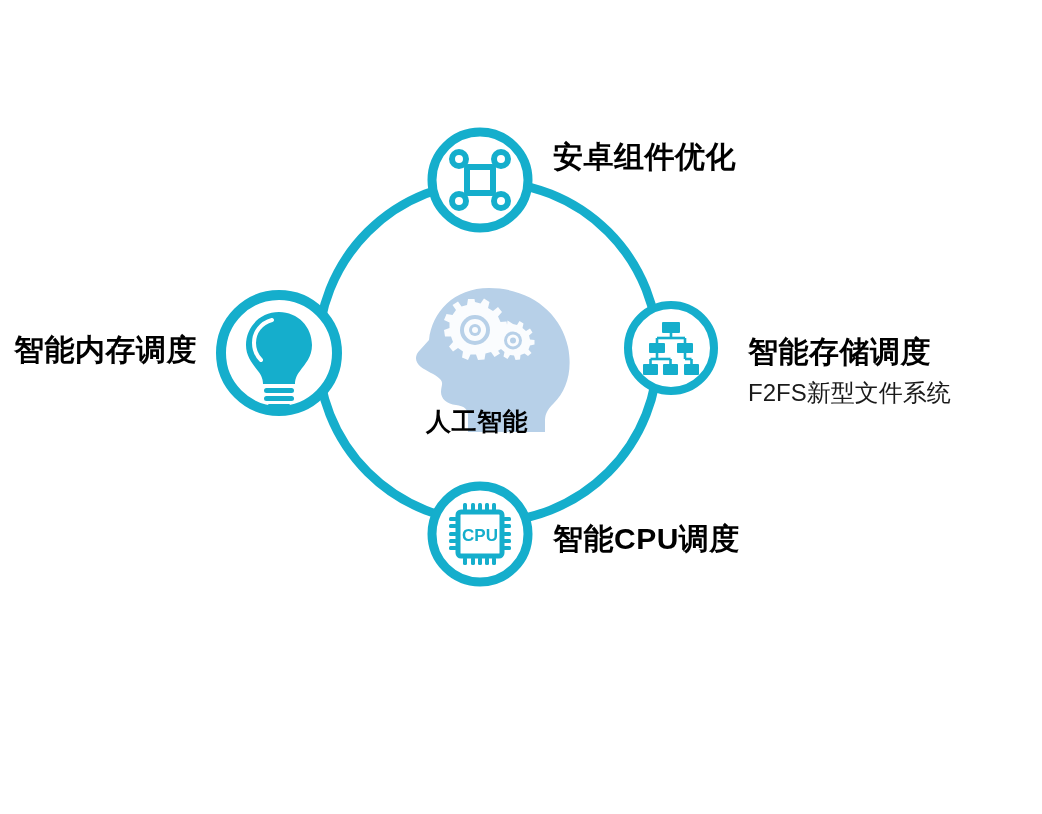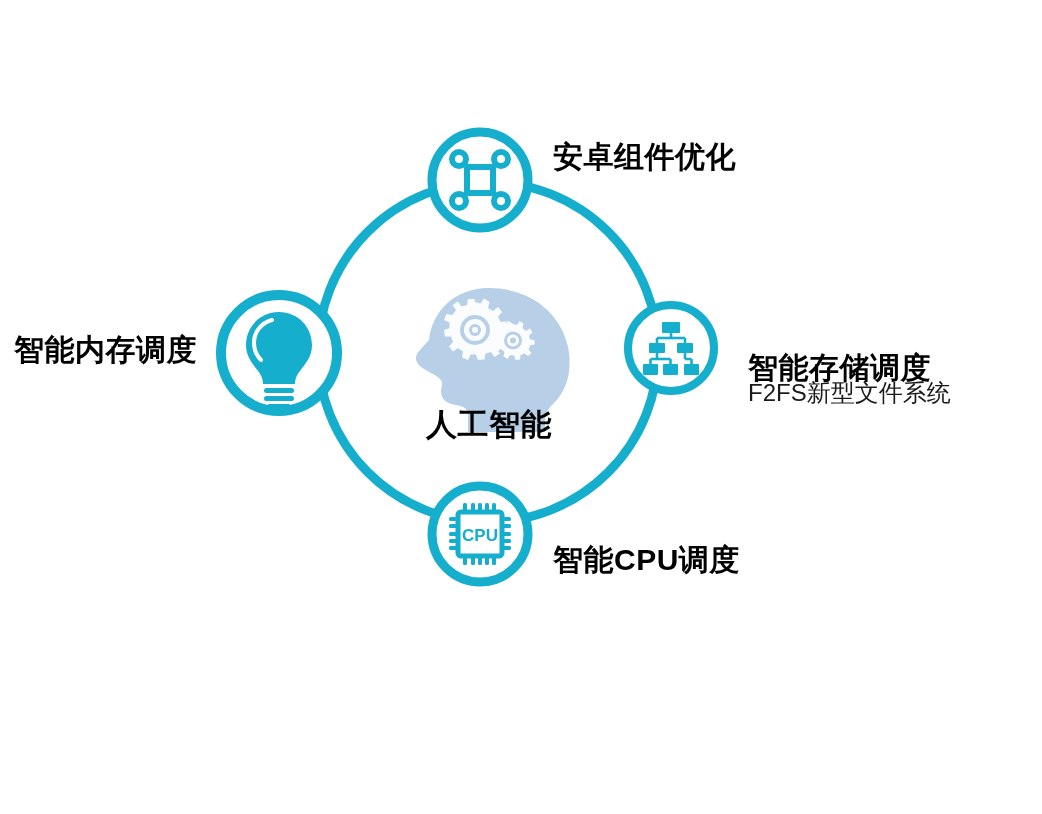--- a/index.html
+++ b/index.html
@@ -38,24 +38,24 @@
   .sublabel {
     position: absolute;
     white-space: nowrap;
     color: #1a1a1a;
     font-weight: normal;
     font-size: 24px;
     line-height: 1.1;
   }
   #label-top    { left: 553px; top: 140px; }
   #label-left   { left: 14px;  top: 333px; }
-  #label-right  { left: 748px; top: 335px; margin-top: 16px; }
+  #label-right  { left: 748px; top: 335px; }
   #sublabel-right { left: 748px; top: 380px; }
-  #label-bottom { left: 553px; top: 543px; }
-  #label-center { left: 426px; top: 408px; font-size: 31px; }
+  #label-bottom { left: 553px; top: 522px; }
+  #label-center { left: 426px; top: 408px; font-size: 25px; }
 </style>
 </head>
 <body>
 
 <div id="canvas">
 
   <svg id="diagram-svg" viewBox="0 0 1042 814">
     <defs>
       <clipPath id="headClip">
         <path d="M489 290

